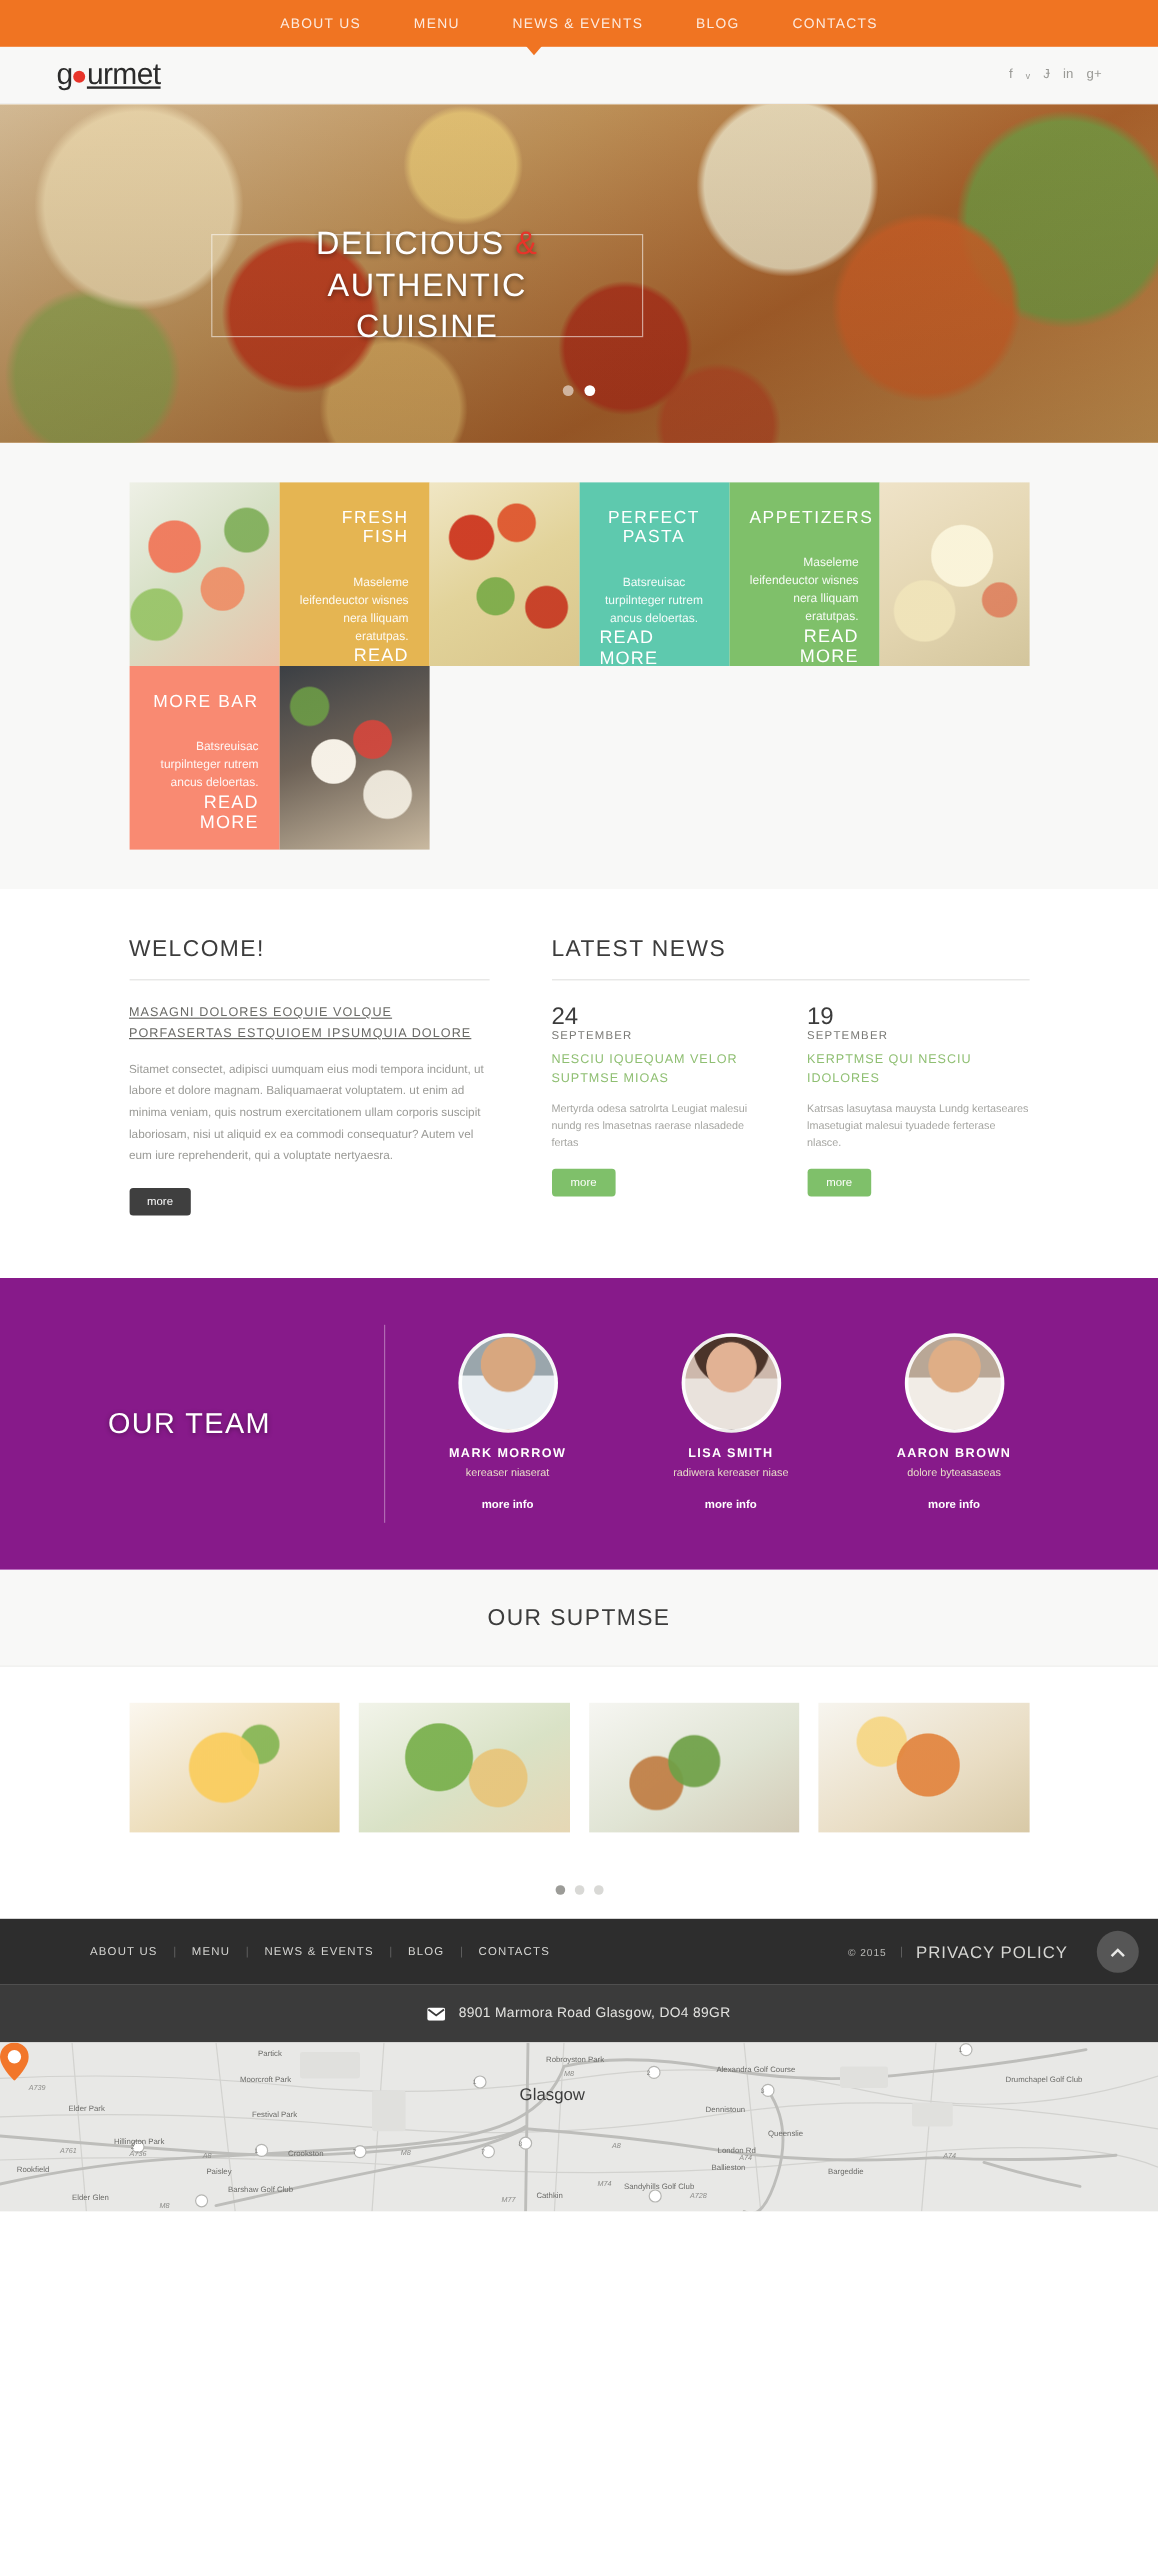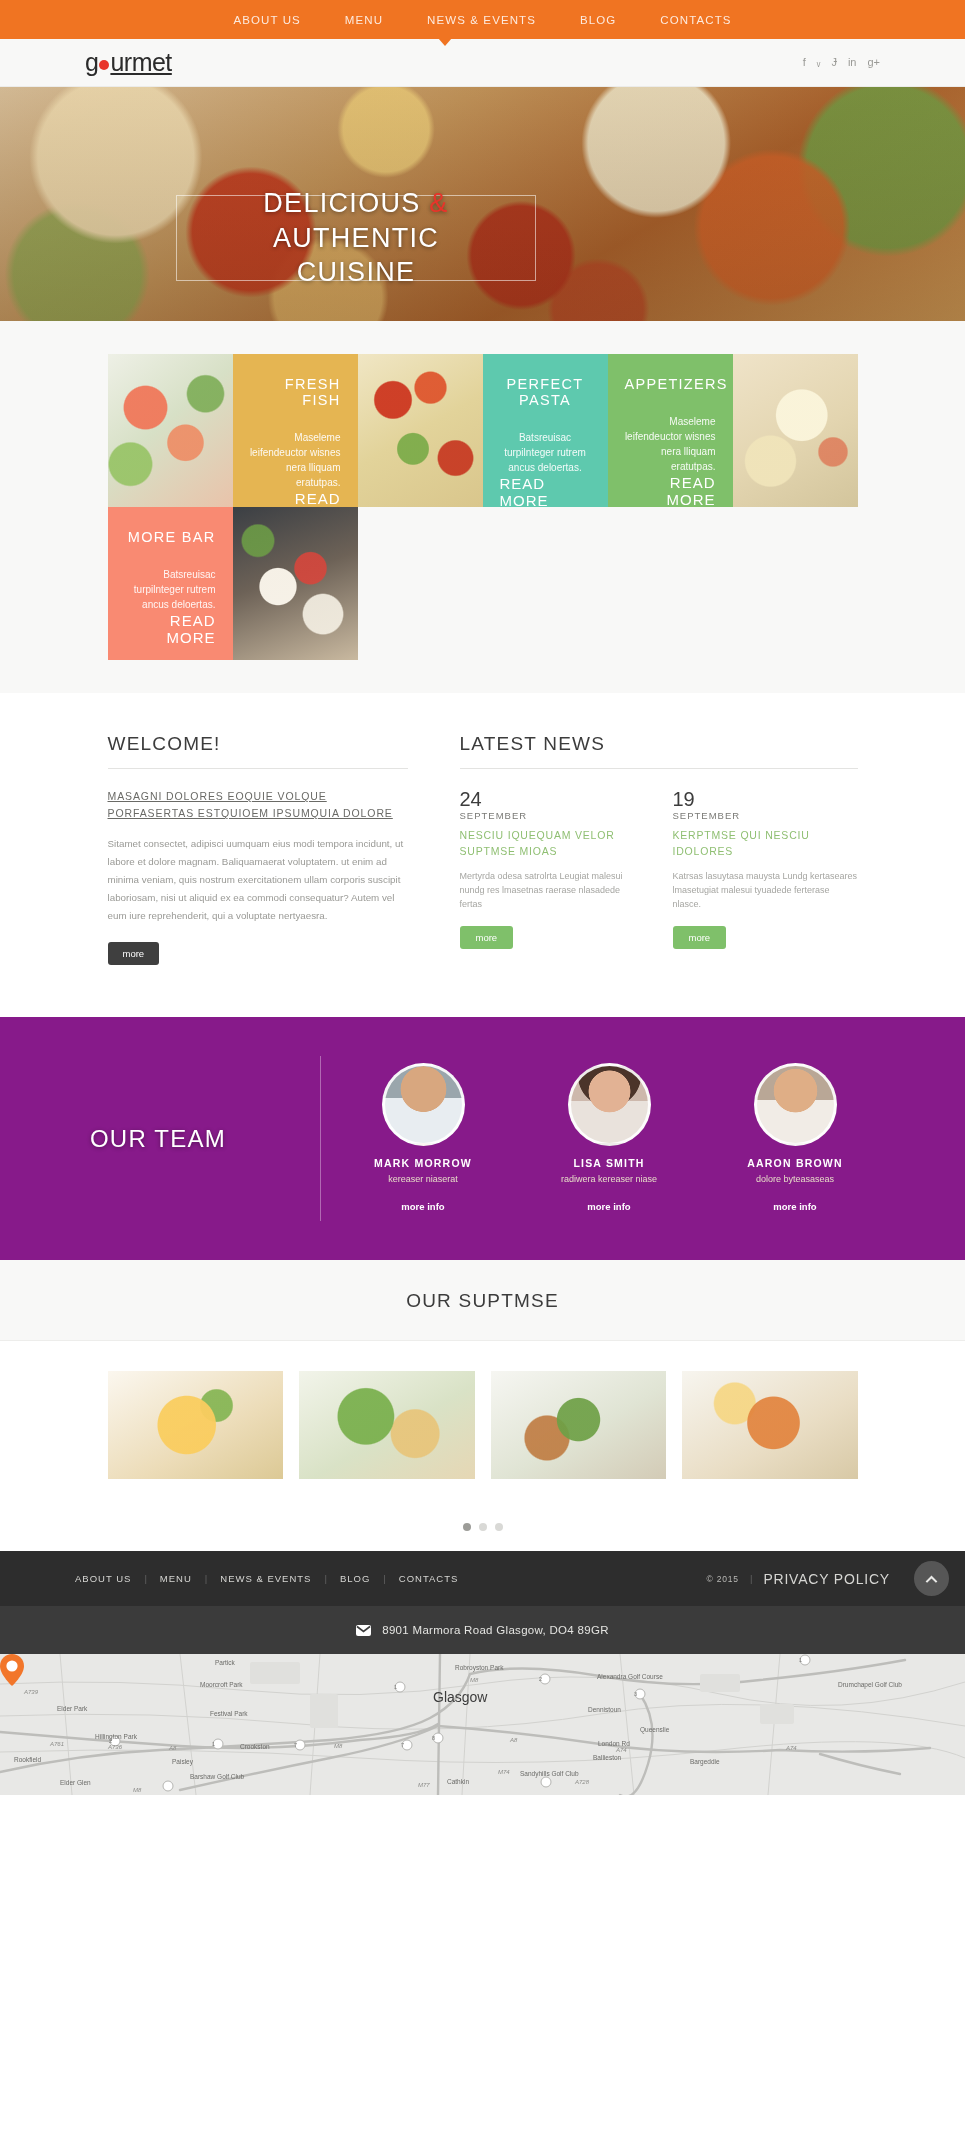--- a/index.html
+++ b/index.html
@@ -21,34 +21,34 @@
   }
   .nav-caret {
     position:absolute; left:438px; bottom:-7px; width:0; height:0;
     border-left:7px solid transparent; border-right:7px solid transparent;
     border-top:8px solid #f07422;
   }
 
   
   .header {
     background:#f8f8f7; height:48px; display:flex; align-items:center;
-    justify-content:space-between; padding:0 85px;
+    justify-content:space-between; padding:0 47px;
     border-bottom:1px solid #ececea;
   }
   .logo { font-size:25px; letter-spacing:-0.5px; color:#2b2b2b; font-weight:400; position:relative; }
   .logo .dot {
     display:inline-block; width:10px; height:10px; border-radius:50%;
     background:#e8342a; margin:0 1px; vertical-align:1px;
   }
   .social { display:flex; gap:11px; align-items:center; }
   .social span { font-size:11px; color:#9a9a96; cursor:pointer; line-height:1; }
 
   
   .hero {
-    height:234px; position:relative; overflow:hidden;
+    height:282px; position:relative; overflow:hidden;
     background:
       radial-gradient(circle at 12% 30%, rgba(255,235,190,.95) 0 9%, transparent 10%),
       radial-gradient(circle at 26% 62%, rgba(206,62,34,.92) 0 8%, transparent 9%),
       radial-gradient(circle at 40% 18%, rgba(250,216,130,.9) 0 7%, transparent 8%),
       radial-gradient(circle at 54% 72%, rgba(188,52,30,.9) 0 9%, transparent 10%),
       radial-gradient(circle at 68% 24%, rgba(255,246,214,.9) 0 10%, transparent 11%),
       radial-gradient(circle at 80% 60%, rgba(222,104,44,.85) 0 9%, transparent 10%),
       radial-gradient(circle at 92% 34%, rgba(120,168,74,.85) 0 9%, transparent 10%),
       radial-gradient(circle at 8% 80%, rgba(150,180,90,.8) 0 7%, transparent 8%),
       radial-gradient(circle at 34% 90%, rgba(236,190,110,.85) 0 8%, transparent 9%),

